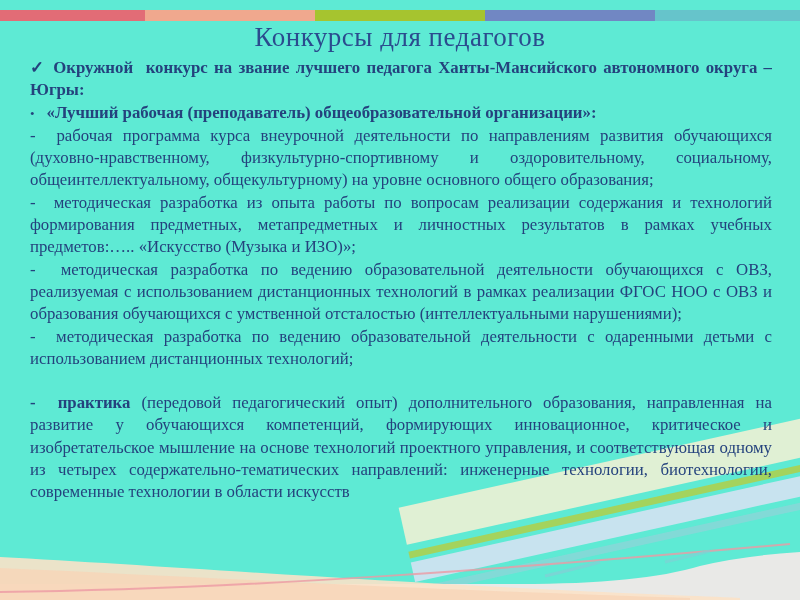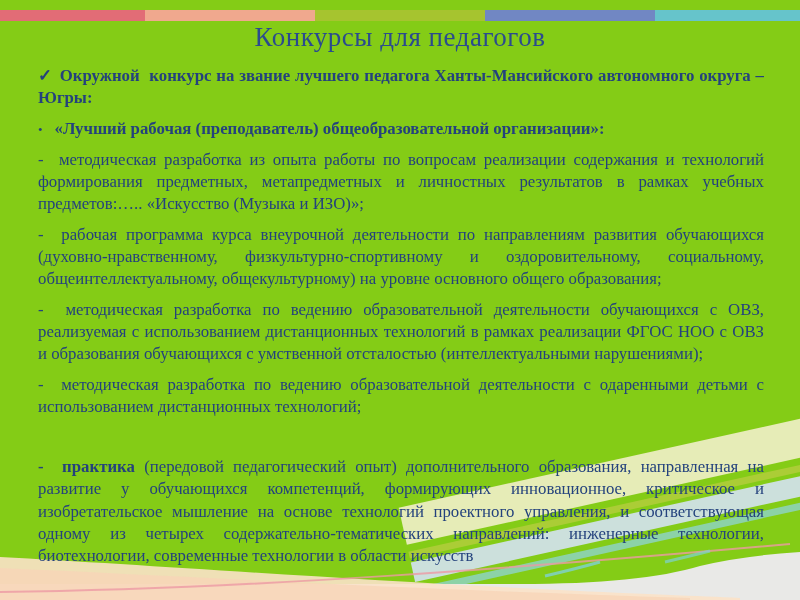--- a/index.html
+++ b/index.html
@@ -1,38 +1,38 @@
 <!DOCTYPE html>
 <html><head>
 <meta charset="utf-8">
 <style>
   html,body{margin:0;padding:0;background:#fff;}
   .slide{
-    position:relative;width:800px;height:600px;background:#84cc16;overflow:hidden;
+    position:relative;width:800px;height:600px;background:#5eead4;overflow:hidden;
     font-family:"Liberation Serif","DejaVu Serif",serif;
   }
   
   .topbar{position:absolute;top:10px;left:0;right:0;height:11px;display:flex;}
   .topbar span{height:100%;display:block;}
   .topbar span:nth-child(1){width:18.125%;}
   .topbar span:nth-child(2){width:21.25%;}
   .topbar span:nth-child(3){width:21.25%;}
   .topbar span:nth-child(4){width:21.25%;}
   .topbar span:nth-child(5){width:18.125%;}
   
   .title{
     position:absolute;top:22px;left:0;right:0;margin:0;text-align:center;
     font-size:27px;font-weight:400;color:#2b4b8e;letter-spacing:.5px;z-index:2;
   }
   
   .body{
     position:absolute;top:57px;left:30px;right:28px;z-index:2;
     color:#24427d;font-size:16.8px;line-height:22.3px;text-align:justify;
   }
-  .para{margin:8px;padding:0;}
+  .para{margin:0;padding:0;}
   .para .b{font-weight:700;}
   .marker{display:inline;}
   .marker.check{font-weight:700;margin-right:7px;}
   .marker.bullet{margin-right:12px;font-size:13px;}
   .para.spacer{height:22px;}
   
   .decor{position:absolute;left:0;top:0;width:800px;height:600px;z-index:1;pointer-events:none;}
 </style>
 </head>
 <body>
@@ -65,21 +65,21 @@
     <span style="background: rgb(166, 196, 47);"></span>
     <span style="background: rgb(113, 135, 195);"></span>
     <span style="background: rgb(102, 196, 203);"></span>
   </div>
 
   <h1 class="title">Конкурсы для педагогов</h1>
 
   <div class="body">
       <p class="para"><span class="marker check">✓</span><span class="b">Окружной &nbsp;конкурс на звание лучшего педагога Ханты-Мансийского автономного округа – Югры:</span></p>
       <p class="para"><span class="marker bullet">•</span><span class="b">«Лучший рабочая (преподаватель) общеобразовательной организации»:</span></p>
+      <p class="para"><span>-&nbsp; рабочая программа курса внеурочной деятельности по направлениям развития обучающихся (духовно-нравственному, физкультурно-спортивному и оздоровительному, социальному, общеинтеллектуальному, общекультурному) на уровне основного общего образования;</span></p>
       <p class="para"><span>-&nbsp; методическая разработка из опыта работы по вопросам реализации содержания и технологий формирования предметных, метапредметных и личностных результатов в рамках учебных предметов:….. «Искусство (Музыка и ИЗО)»;</span></p>
-      <p class="para"><span>-&nbsp; рабочая программа курса внеурочной деятельности по направлениям развития обучающихся (духовно-нравственному, физкультурно-спортивному и оздоровительному, социальному, общеинтеллектуальному, общекультурному) на уровне основного общего образования;</span></p>
       <p class="para"><span>-&nbsp; методическая разработка по ведению образовательной деятельности обучающихся с ОВЗ, реализуемая с использованием дистанционных технологий в рамках реализации ФГОС НОО с ОВЗ и образования обучающихся с умственной отсталостью (интеллектуальными нарушениями);</span></p>
       <p class="para"><span>-&nbsp; методическая разработка по ведению образовательной деятельности с одаренными детьми с использованием дистанционных технологий;</span></p>
       <p class="para spacer"></p>
       <p class="para"><span class="b">-&nbsp; практика</span><span> (передовой педагогический опыт) дополнительного образования, направленная на развитие у обучающихся компетенций, формирующих инновационное, критическое и изобретательское мышление на основе технологий проектного управления, и соответствующая одному из четырех содержательно-тематических направлений: инженерные технологии, биотехнологии, современные технологии в области искусств</span></p>
     </div>
 
 </div>
 
 </body></html>

